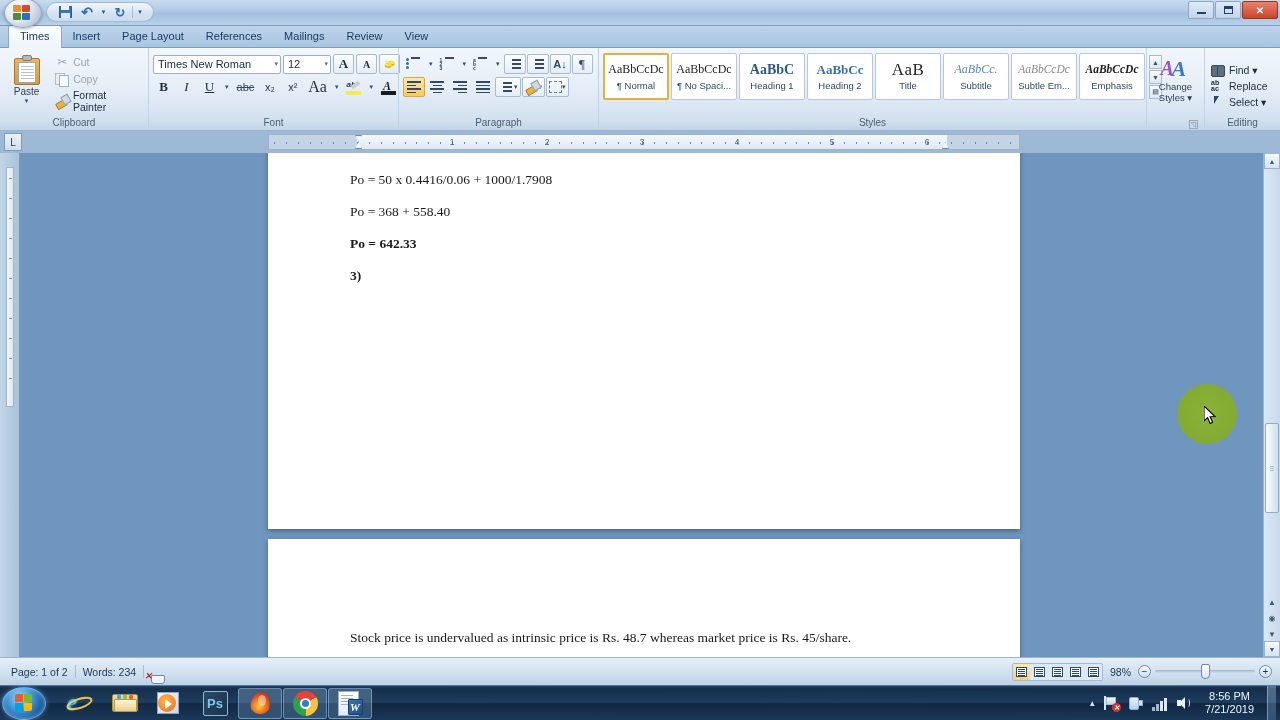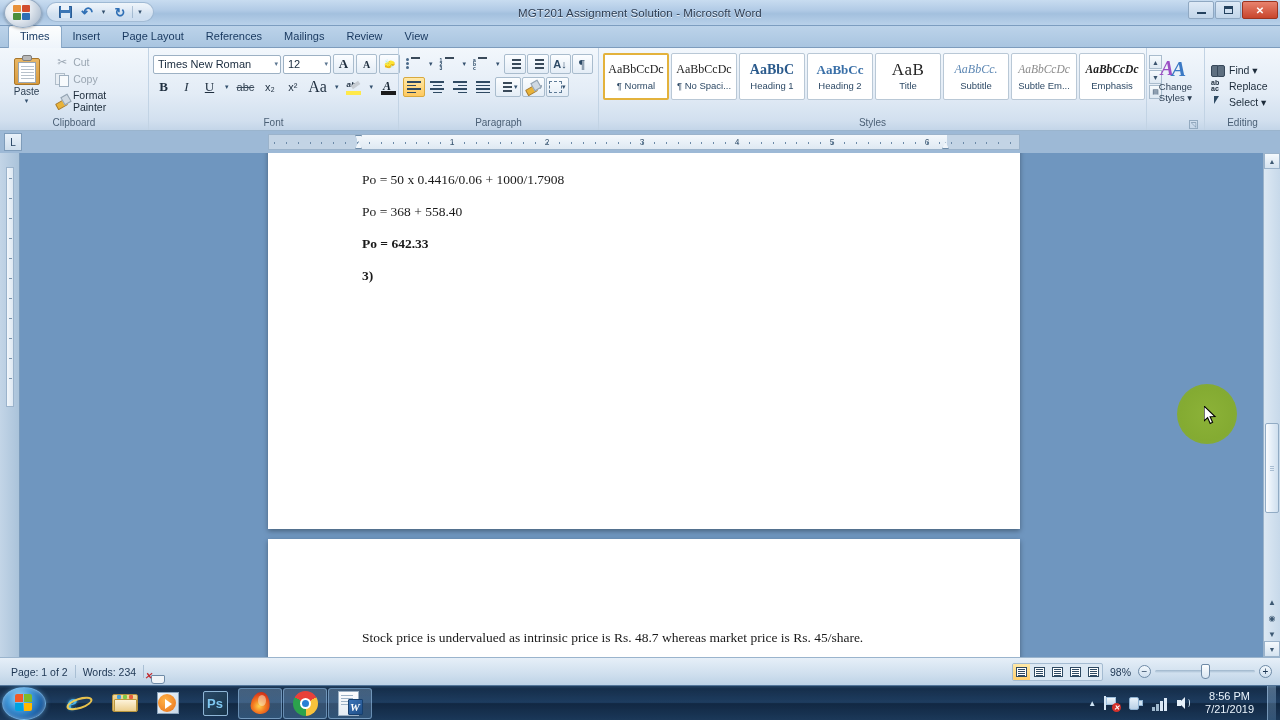--- a/index.html
+++ b/index.html
@@ -268,21 +268,21 @@
   .page {
     position:absolute; left:268px; width:752px; background:#fff;
     box-shadow:0 2px 5px rgba(0,0,0,0.35);
   }
   .page.p1 { top:-90px; height:466px; }
   .page.p2 { top:386px; height:280px; }
   .doc-text {
     font-family:"Liberation Serif", serif; font-size:13.5px; color:#1a1a1a;
     line-height:1.1;
   }
-  .dline { position:absolute; left:94px; white-space:nowrap; }
+  .dline { position:absolute; left:82px; white-space:nowrap; }
   .dline.b { font-weight:bold; }
 
   .vscroll {
     position:absolute; right:0; top:0; width:17px; bottom:0;
     background:linear-gradient(to right,#dce8f3,#c7d9ea); border-left:1px solid #9bb3cb;
   }
   .vs-btn { height:16px; border:1px solid #9bb3cb; background:linear-gradient(to bottom,#f4f9fd,#d5e3f0); display:flex;align-items:center;justify-content:center;font-size:7px;color:#3d5973;cursor:pointer;}
   .vs-thumb {
     position:absolute; left:1px; right:1px; top:270px; height:90px;
     background:linear-gradient(to right,#fbfdff,#e3edf7,#cfdfee); border:1px solid #91abc4; border-radius:2px;
@@ -426,21 +426,20 @@
           <span class="dropdn">▾</span>
         </div>
       <div class="qat-btn">
           <span class="redo-ico">↻</span>
         </div>
       <div class="qat-sep"></div>
       <div class="qat-btn" style="width:10px">
           <span class="dropdn">▾</span>
         </div>
     </div>
-    <div class="win-title">MGT201 Assignment Solution - Microsoft Word</div>
     <div class="win-ctrls">
       <div class="wc">
           <i class="min-g"></i>
         </div>
       <div class="wc">
           <i class="max-g"></i>
         </div>
       <div class="wc close">✕</div>
     </div>
   </div>

